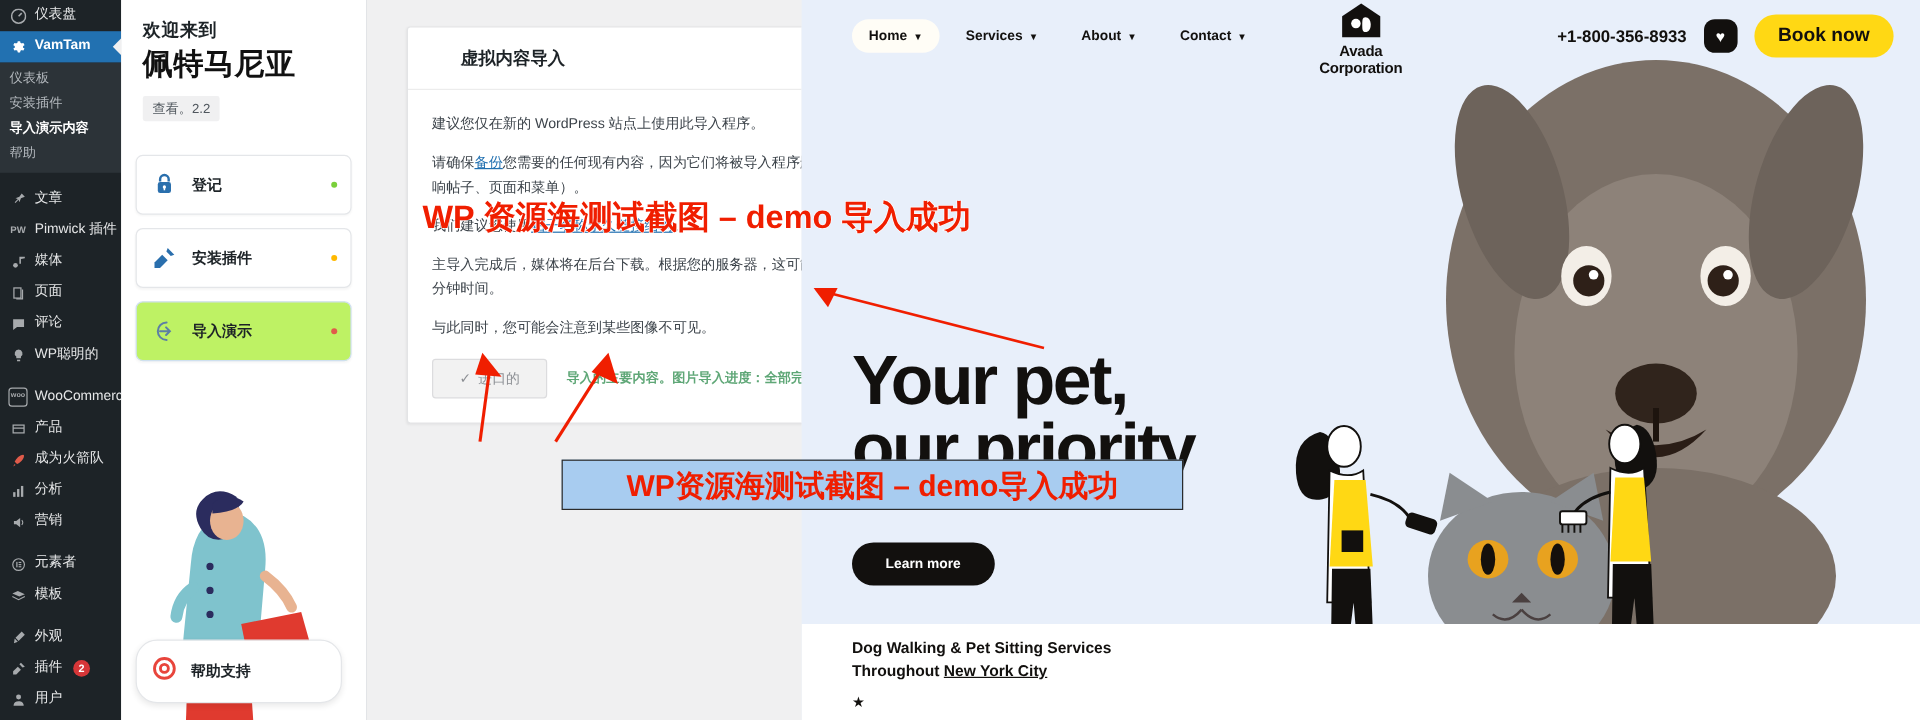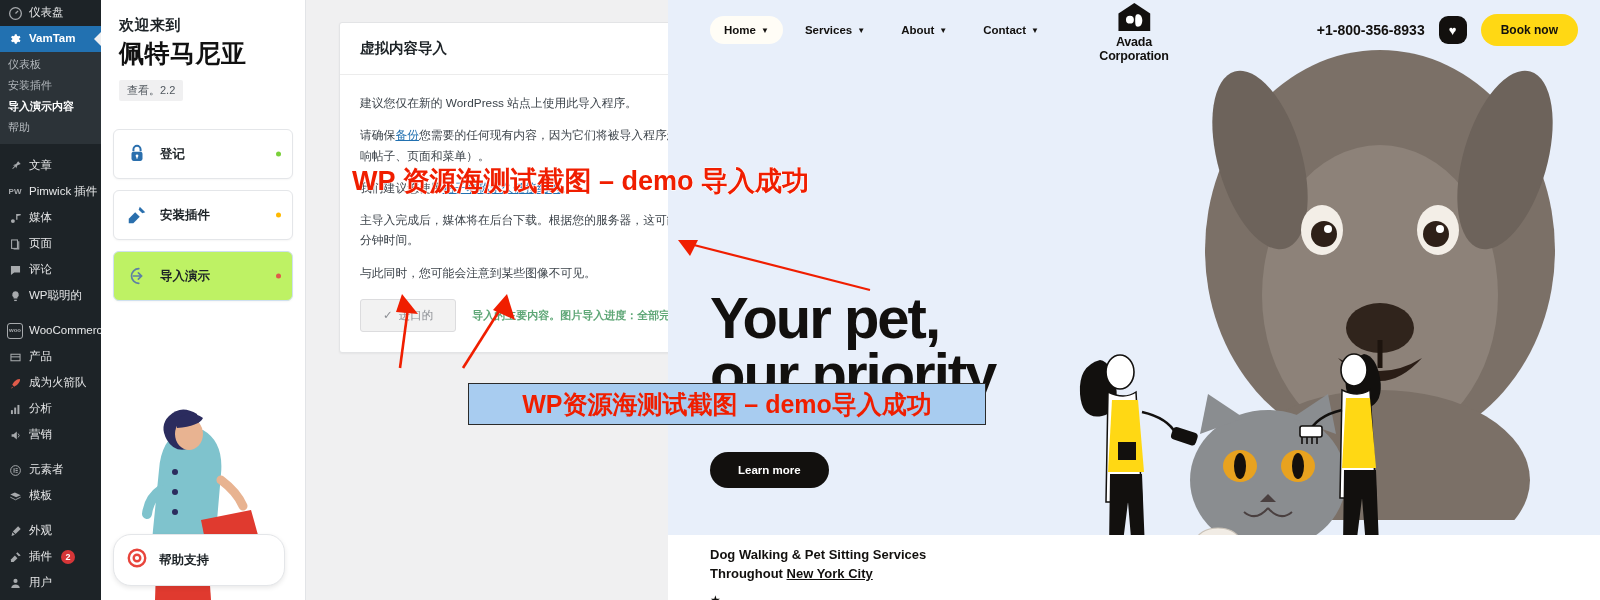--- a/index.html
+++ b/index.html
@@ -106,21 +106,21 @@
   
   .main-area { position: absolute; left: 306px; top: 0; width: 362px; height: 600px; background: #f0f0f1; overflow: hidden; }
   .main-card {
     position: absolute; left: 33px; top: 22px;
     width: 400px; background: #fff;
     border: 1px solid #e3e4e6;
     border-radius: 3px;
     box-shadow: 0 1px 2px rgba(0,0,0,.05);
   }
   .mc-head { padding: 16px 20px; border-bottom: 1px solid #ececec; }
-  .mc-head h2 { font-size: 14.5px; font-weight: bold; color: #1d2327; }
+  .mc-head h2 { font-size: 14.5px; font-weight: bold; color: #1d2327; margin-left: 24px; }
   .mc-body { padding: 18px 20px 20px 20px; font-size: 11.8px; color: #3c434a; line-height: 1.72; }
   .mc-body p { margin-bottom: 12px; }
   .mc-body a { color: #2271b1; text-decoration: underline; }
   .mc-actions { display: flex; align-items: center; gap: 16px; margin-top: 16px; }
   .btn-imported {
     background: #f2f2f2; border: 1px solid #dcdcde; color: #8c8f94;
     font-size: 11.5px; padding: 8px 22px; border-radius: 3px;
     display: inline-flex; align-items: center; gap: 6px;
   }
   .import-status { color: #5fa777; font-size: 11px; font-weight: bold; white-space: nowrap; }
@@ -152,34 +152,34 @@
   .sp-logo .lg-name { font-size: 12.5px; font-weight: bold; line-height: 1.1; letter-spacing: -.2px; }
   .sp-right { margin-left: auto; display: flex; align-items: center; gap: 14px; }
   .sp-phone { font-size: 14px; font-weight: bold; color: #12100e; }
   .heart-btn {
     width: 28px; height: 28px; border-radius: 9px; background: #12100e;
     display: inline-flex; align-items: center; justify-content: center;
     color: #fff; font-size: 13px;
   }
   .book-btn {
     background: #ffd814; color: #12100e;
-    font-size: 12px; font-weight: bold;
+    font-size: 16px; font-weight: bold;
     padding: 9px 20px; border-radius: 20px;
   }
   .hero-h1 {
     position: absolute; left: 42px; top: 290px;
     font-size: 58px; font-weight: bold; color: #12100e;
     line-height: .96; letter-spacing: -2px; white-space: nowrap;
   }
   .hero-btns { position: absolute; left: 42px; top: 452px; display: flex; gap: 14px; }
   .hb { font-size: 11.5px; font-weight: bold; padding: 12px 28px; border-radius: 22px; }
   .hb.dark { background: #12100e; color: #fff; }
   .hb.yellow { background: #ffd814; color: #12100e; }
   .sp-footer {
-    position: absolute; left: 0; bottom: 0; width: 932px; height: 65px;
+    position: absolute; left: 0; bottom: 0; width: 932px; height: 80px;
     background: #fff;
   }
   .sp-footer .ft-txt {
     position: absolute; left: 42px; top: 11px;
     font-size: 13px; font-weight: bold; color: #12100e; line-height: 1.45;
   }
   .ft-txt u { text-decoration: underline; }
   .ft-rating { position: absolute; left: 42px; top: 58px; font-size: 12px; font-weight: bold; color: #12100e; }
 
   

